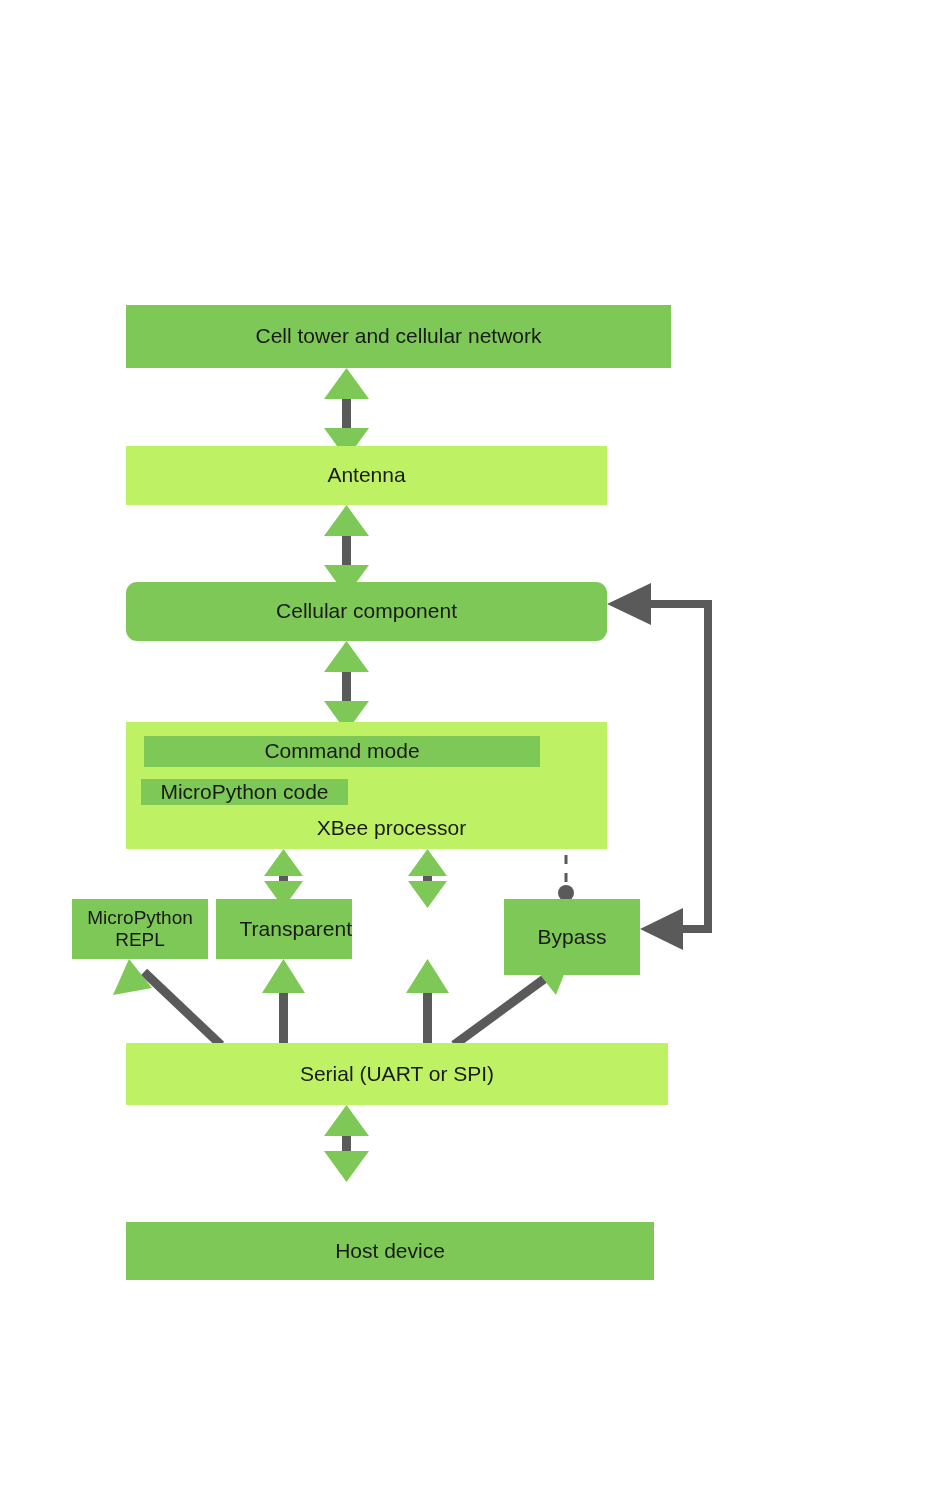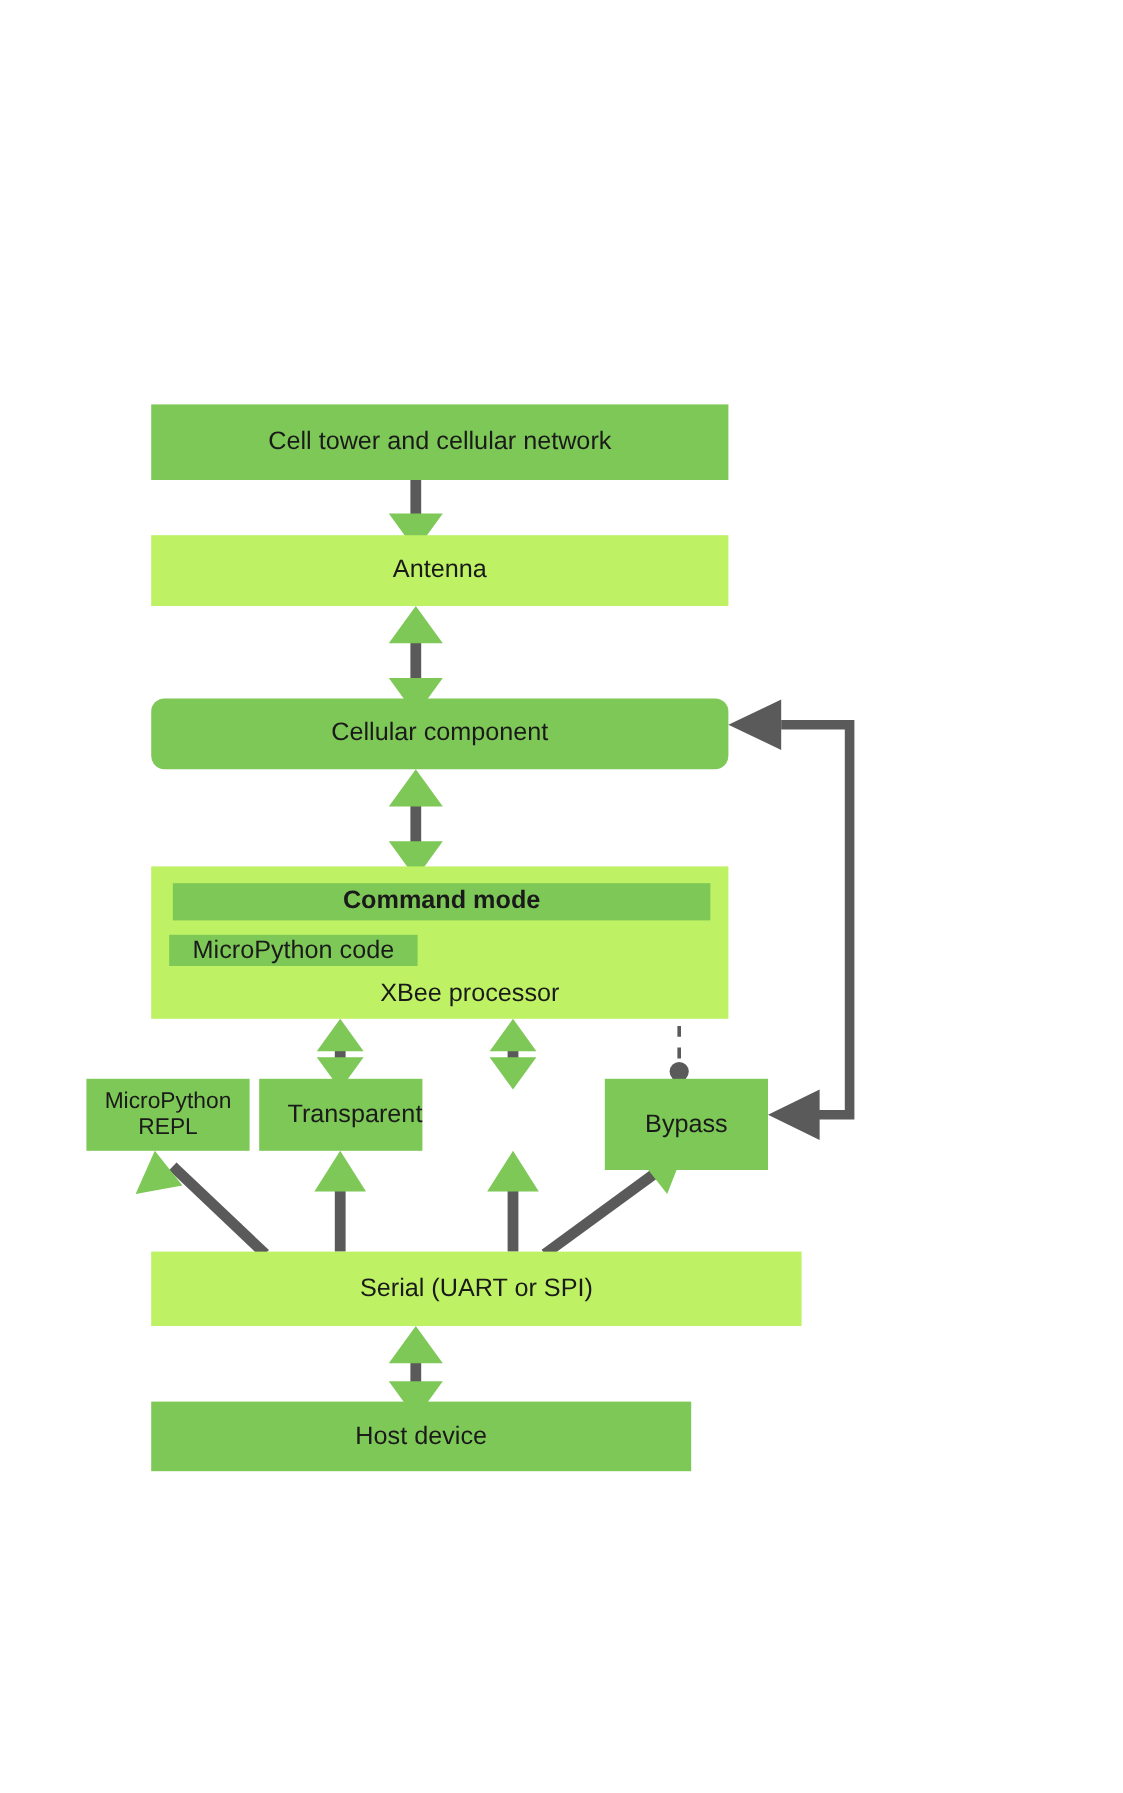--- a/index.html
+++ b/index.html
@@ -120,34 +120,34 @@
     </g>
 
     <g>
       <path d="M 660 929 L 708 929 L 708 604 L 651 604" fill="none" stroke="#5A5A5A" stroke-width="8"></path>
       <polygon points="607,604 651,583 651,625" fill="#5A5A5A"></polygon>
       <polygon points="640,929 683,908 683,950" fill="#5A5A5A"></polygon>
     </g>
 
   </svg>
 
-  <div class="block green" style="left:126px; top:305px; width:481px; height:63px;margin-top:32px;">
+  <div class="block green" style="left:126px; top:305px; width:545px; height:63px;">
     <span>Cell tower and cellular network</span>
   </div>
 
   <div class="block gray" style="left:126px; top:446px; width:481px; height:59px;">
     <span>Antenna</span>
   </div>
 
   <div class="block green" style="left:126px; top:582px; width:481px; height:59px;border-radius:11px;">
     <span>Cellular component</span>
   </div>
 
   <div class="block gray" style="left:126px; top:722px; width:481px; height:127px; display:block;">
-    <div class="block green" style="left:18px; top:14px; width:448px; height:31px;font-weight:bold;">
+    <div class="block green" style="left:18px; top:14px; width:396px; height:31px;">
       <span>Command mode</span>
     </div>
     <div class="block green" style="left:15px; top:57px; width:207px; height:26px;">
       <span>MicroPython code</span>
     </div>
     <div class="inner-label" style="top:94px;">XBee processor</div>
   </div>
 
   <div class="block green small" style="left:72px; top:899px; width:136px; height:60px;">
     <span>MicroPython
@@ -160,17 +160,17 @@
 
 
   <div class="block green" style="left:504px; top:899px; width:136px; height:76px;">
     <span>Bypass</span>
   </div>
 
   <div class="block gray" style="left:126px; top:1043px; width:542px; height:62px;">
     <span>Serial (UART or SPI)</span>
   </div>
 
-  <div class="block green" style="left:126px; top:1168px; width:450px; height:58px;text-align:center;">
+  <div class="block green" style="left:126px; top:1222px; width:528px; height:58px;text-align:center;">
     <span>Host device</span>
   </div>
 
 </div>
 
 </body></html>

